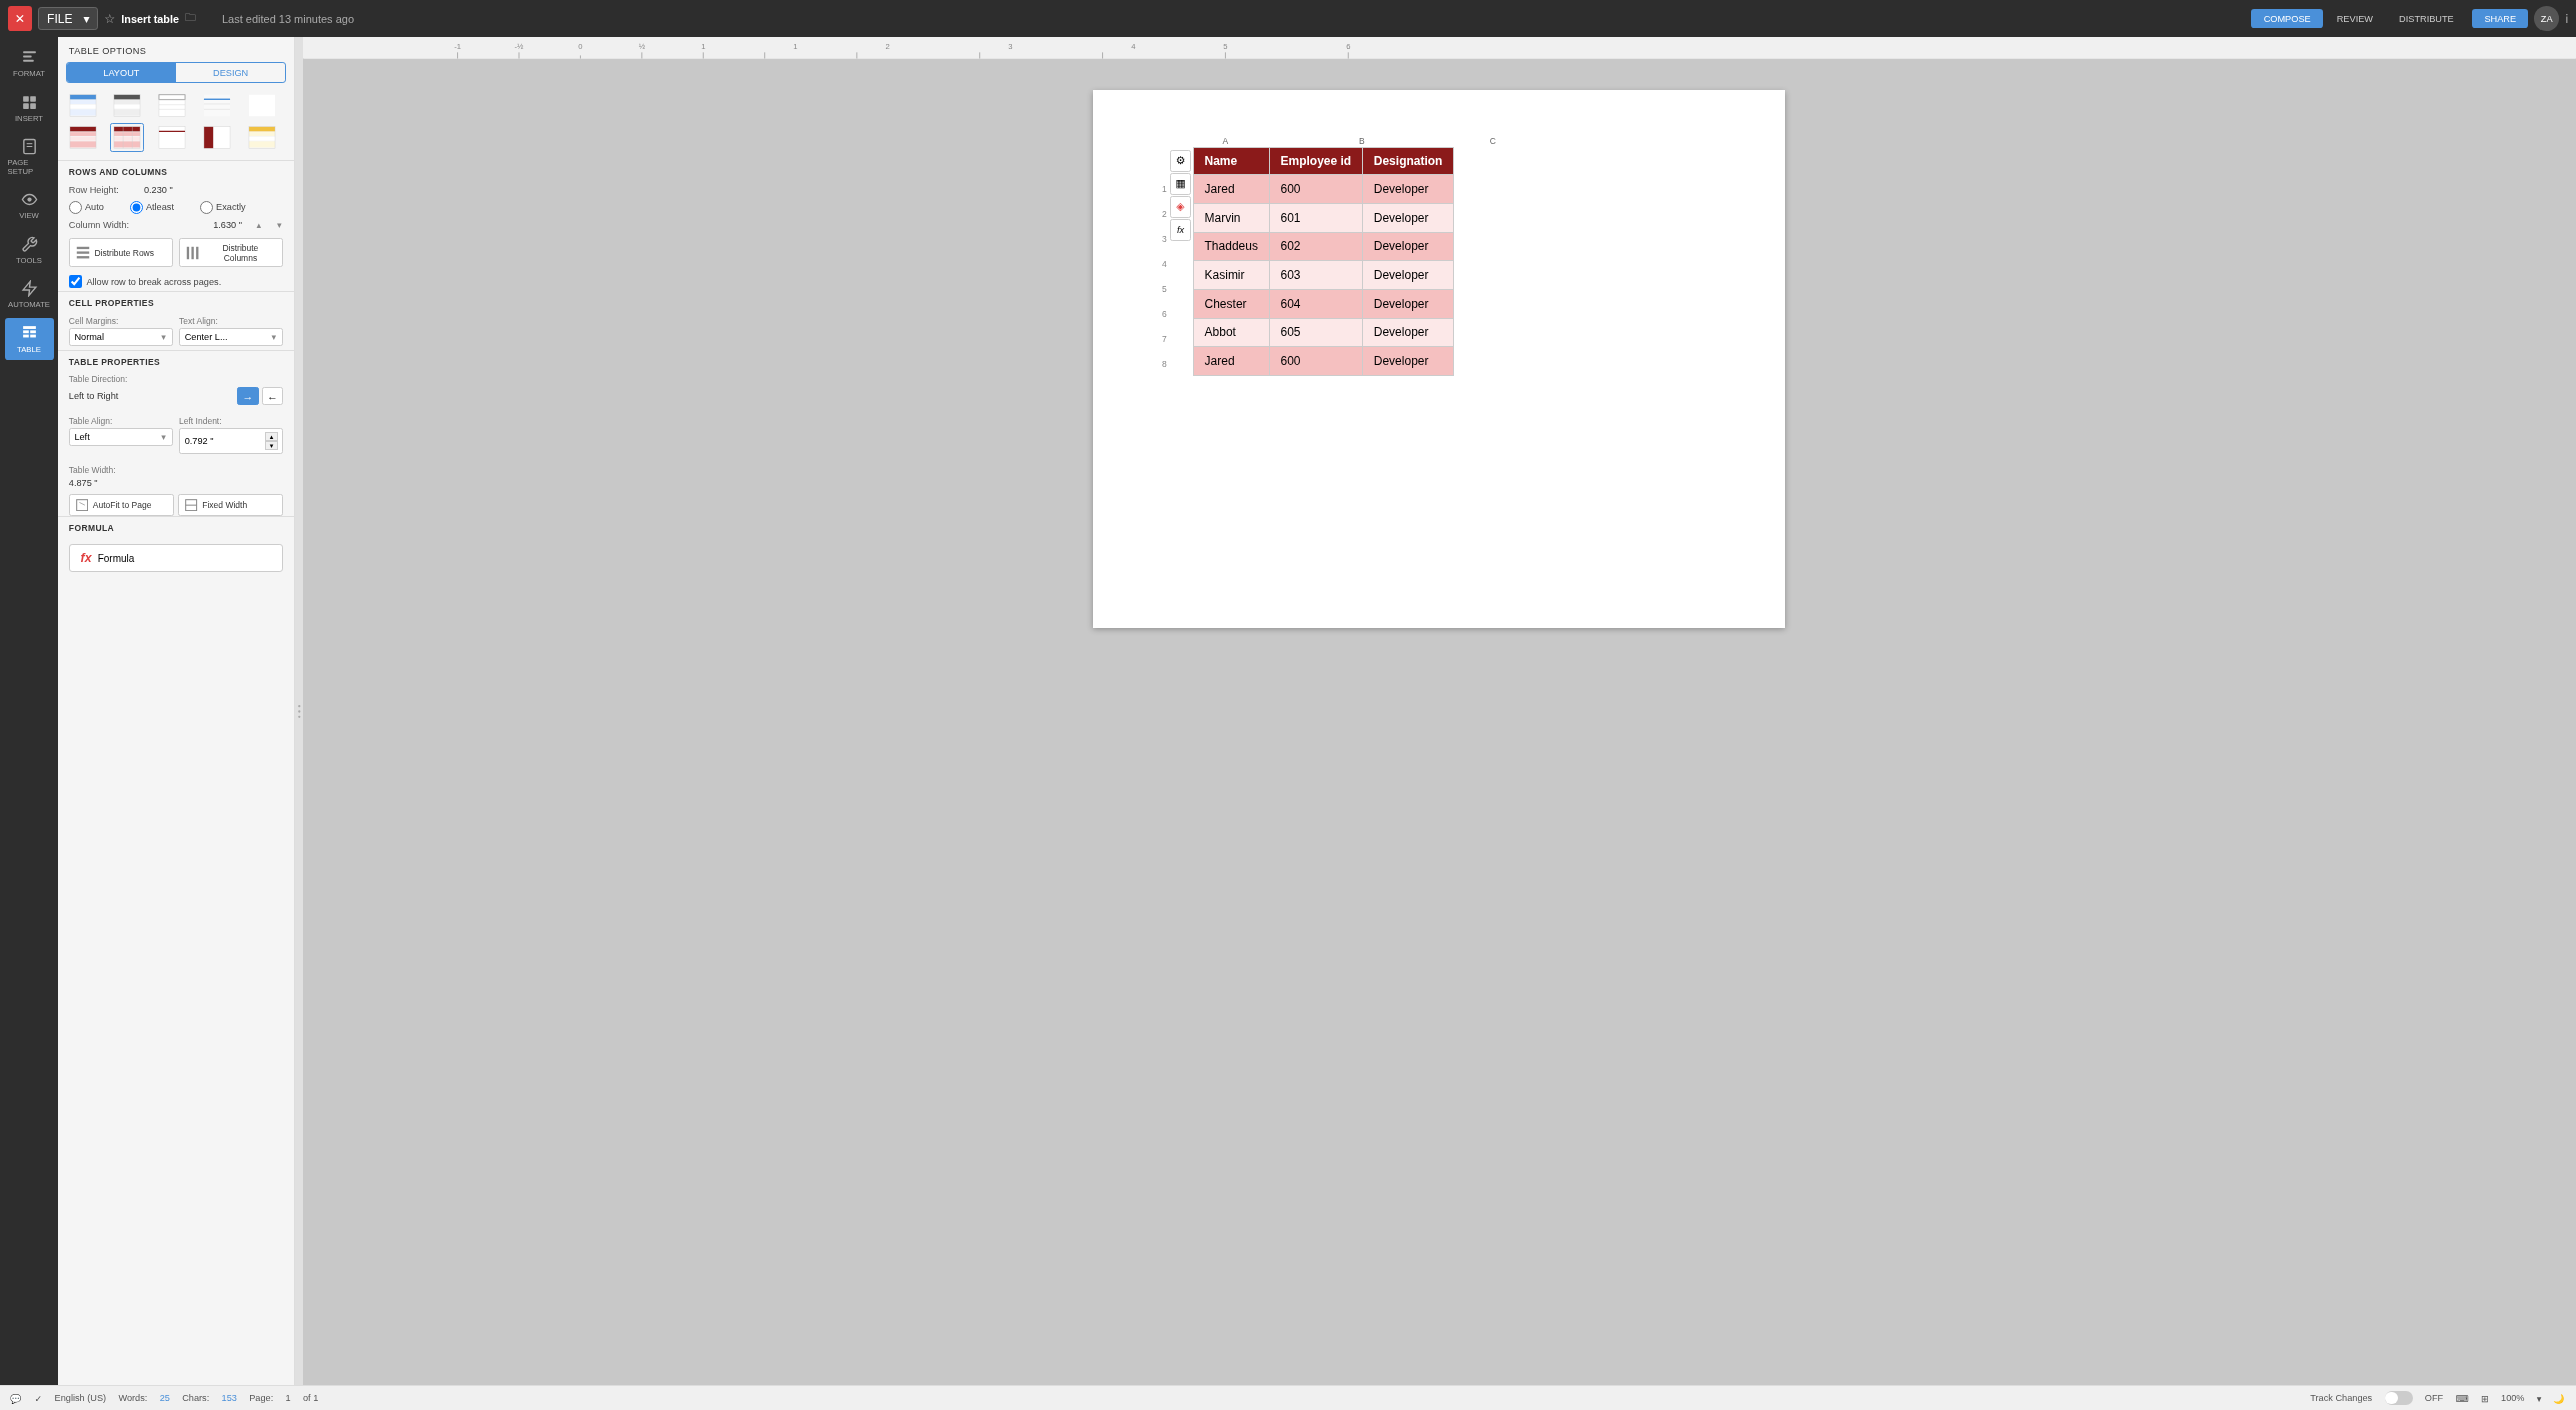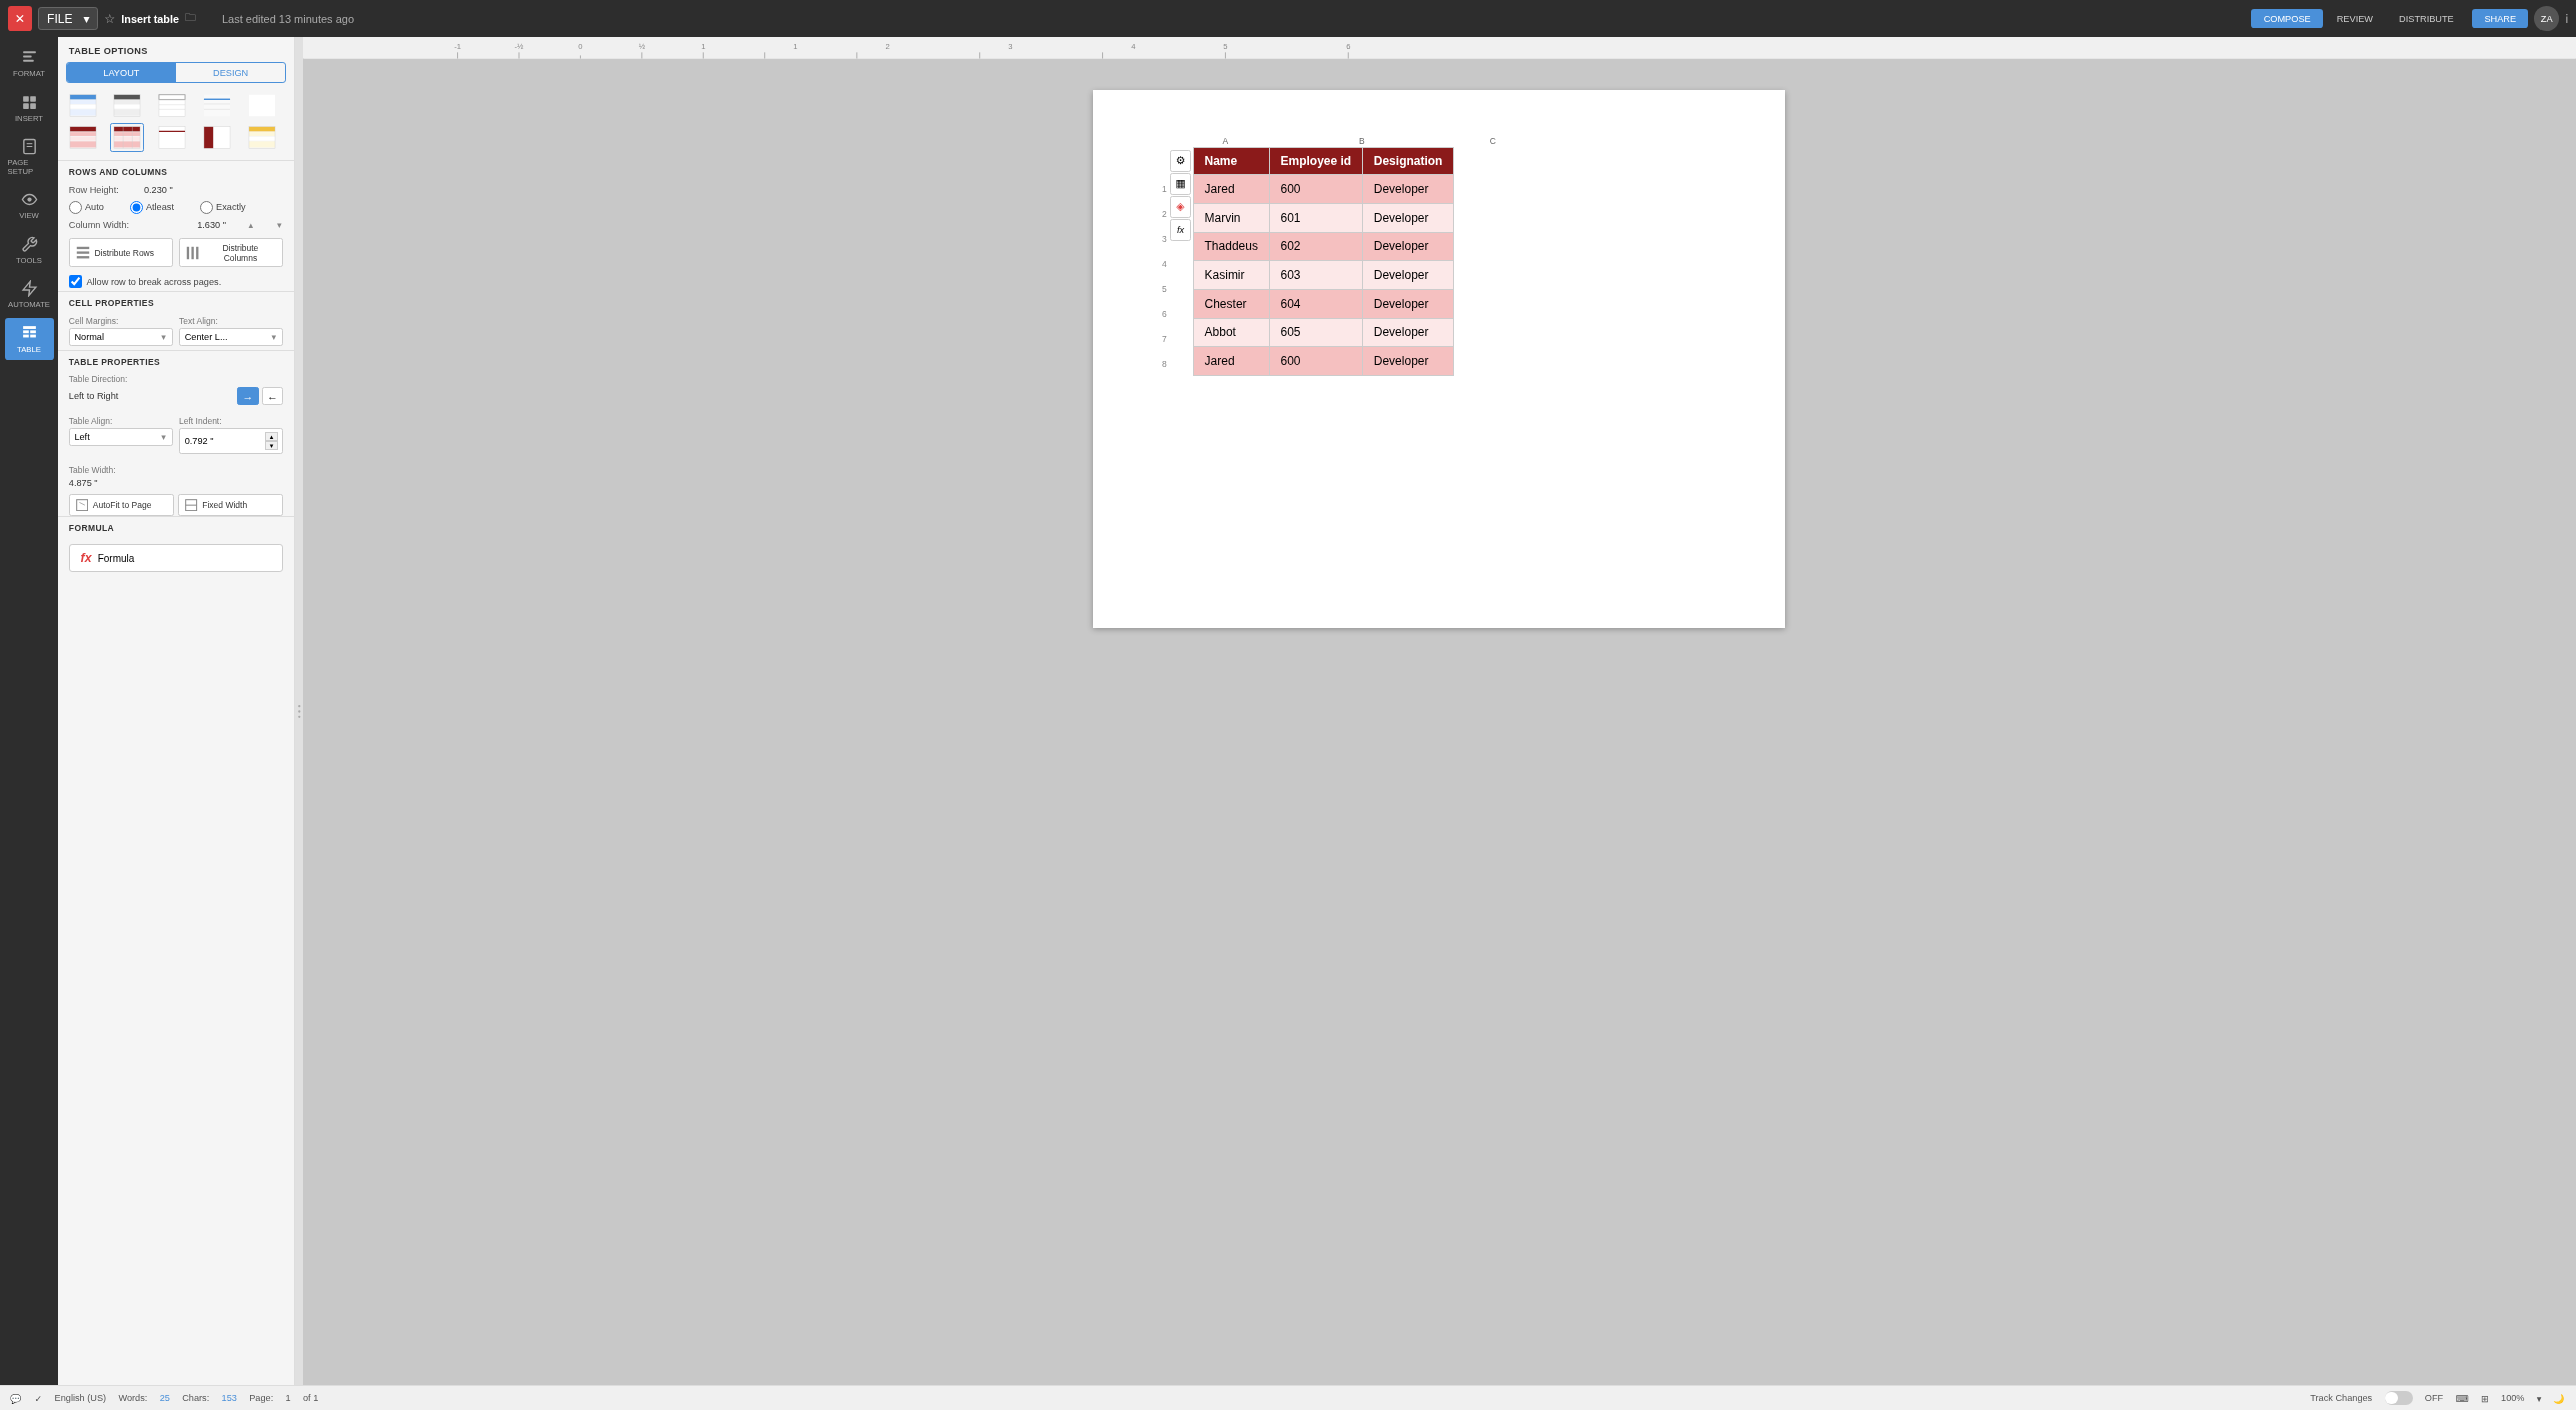--- a/index.html
+++ b/index.html
@@ -41,21 +41,21 @@
     .sidebar-icon-item {
       width: 49px; display: flex; flex-direction: column; align-items: center; padding: 6.1px 3.1px; border-radius: 3.1px; cursor: pointer; color: #aaa; font-size: 7.7px; gap: 3.1px;
     }
     .sidebar-icon-item.active { background: #4a90d9; color: white; }
     .sidebar-icon-item svg { width: 17px; height: 17px; fill: currentColor; }
 
     
     .panel {
       width: 237px; background: #f5f5f5; border-right: 0.8px solid #ddd; display: flex; flex-direction: column; flex-shrink: 0; overflow-y: auto;
     }
-    .panel-title { font-size: 9.2px; font-weight: bold; color: #333; padding: 9.2px 10.8px 6.1px; letter-spacing: 0.4px; }
+    .panel-title { font-size: 9.2px; font-weight: normal; color: #333; padding: 9.2px 10.8px 6.1px; letter-spacing: 0.4px; }
     .tab-bar { display: flex; margin: 0 7.7px 7.7px; border: 0.8px solid #4a90d9; border-radius: 3.1px; overflow: hidden; }
     .tab-btn { flex: 1; padding: 4.6px; font-size: 9.2px; text-align: center; cursor: pointer; border: none; background: transparent; }
     .tab-btn.active { background: #4a90d9; color: white; }
     .tab-btn:not(.active) { color: #4a90d9; }
 
     
     .style-grid { display: grid; grid-template-columns: repeat(5, 1fr); gap: 3.1px; padding: 0 7.7px 7.7px; }
     .style-cell {
       width: 34px; height: 29px; border: 1.5px solid transparent; border-radius: 2.3px; cursor: pointer; display: flex; align-items: center; justify-content: center; overflow: hidden;
     }
@@ -65,21 +65,21 @@
     .section-title { font-size: 8.5px; font-weight: bold; color: #333; padding: 6.1px 10.8px 4.6px; letter-spacing: 0.4px; border-top: 0.8px solid #ddd; }
 
     
     .field-row { display: flex; align-items: center; padding: 3.1px 10.8px; gap: 6.1px; font-size: 9.2px; color: #444; }
     .field-label { font-size: 9.2px; color: #555; width: 69px; }
     .field-value { font-size: 9.2px; color: #333; font-weight: 500; }
     .radio-group { display: flex; align-items: center; gap: 26px; padding: 3.1px 10.8px; font-size: 9.2px; color: #444; }
     .radio-option { display: flex; align-items: center; gap: 3.1px; cursor: pointer; }
     .radio-option input { cursor: pointer; }
 
-    .collapsible-row { display: flex; align-items: center; padding: 3.1px 10.8px; gap: 21px; font-size: 9.2px; color: #555; }
+    .collapsible-row { display: flex; align-items: center; padding: 3.1px 10.8px; gap: 13px; font-size: 9.2px; color: #555; }
     .collapsible-label { flex: 1; }
     .caret { font-size: 7.7px; color: #888; cursor: pointer; }
     .col-width-value { font-size: 9.2px; color: #333; font-weight: 500; }
 
     .distribute-row { display: flex; gap: 6px; padding: 4.6px 10.8px; }
     .dist-btn {
       flex: 1; display: flex; align-items: center; gap: 4.6px; border: 0.8px solid #ccc; border-radius: 2.3px; background: white; padding: 3.8px 6.1px; font-size: 8.5px; cursor: pointer; color: #333;
     }
     .dist-btn svg { width: 14px; height: 14px; flex-shrink: 0; }
 

